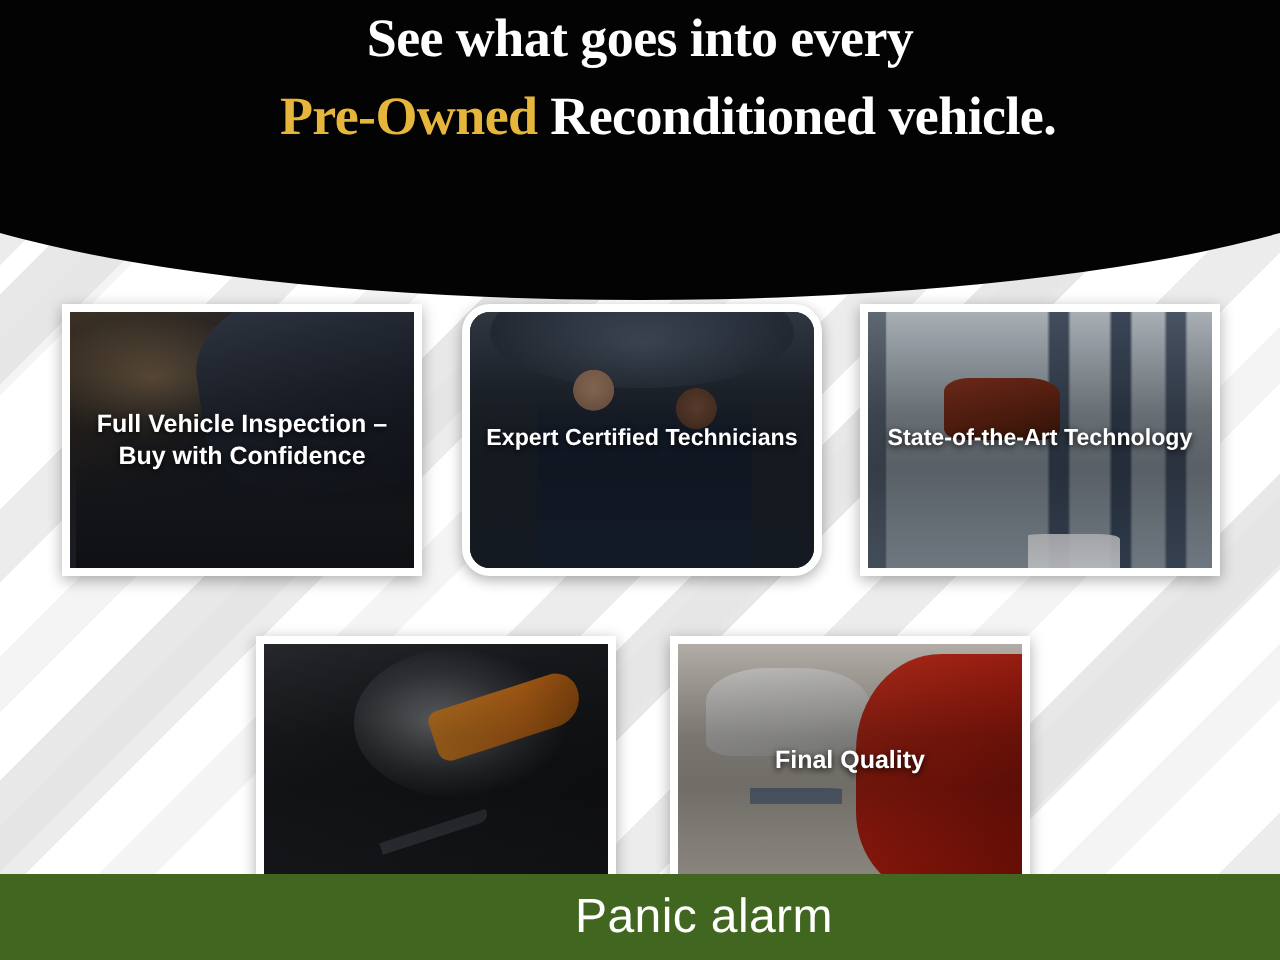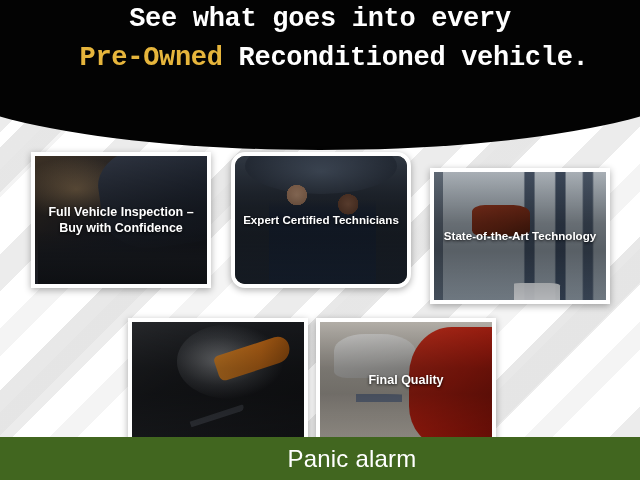--- a/index.html
+++ b/index.html
@@ -64,21 +64,21 @@
     width: 640px;
     height: 150px;
   }
   .headline {
     position: absolute;
     left: 0;
     top: 0;
     width: 640px;
     text-align: center;
     color: #ffffff;
-    font-family: Liberation Mono, monospace;
+    font-family: Liberation Serif, serif;
     font-weight: bold;
     font-size: 27px;
     letter-spacing: -0.3px;
     line-height: 1.45;
   }
   .headline .line1 { display: block; }
   .headline .line2 { display: block; padding-left: 28px; }
   .hl-accent { color: #e6b53c; }
 
   
@@ -118,23 +118,23 @@
     line-height: 1.28;
     padding: 0 6px;
     text-shadow: 0 1px 3px rgba(0,0,0,0.85);
     white-space: pre-line;
   }
   .card-caption.small { font-size: 11.6px; }
 
   
   #card-1 { left: 31px;  top: 152px; width: 180px; height: 136px; }
   #card-2 { left: 231px; top: 152px; width: 180px; height: 136px; border-radius: 14px; }
-  #card-3 { left: 430px; top: 168px; width: 180px; height: 136px; }
+  #card-3 { left: 430px; top: 152px; width: 180px; height: 136px; }
   #card-4 { left: 128px; top: 318px; width: 180px; height: 124px; }
-  #card-5 { left: 316px; top: 318px; width: 180px; height: 124px; }
+  #card-5 { left: 335px; top: 318px; width: 180px; height: 124px; }
 
   
   .ph-inspection {
     background:
       radial-gradient(ellipse 55% 40% at 24% 26%, rgba(186,150,104,0.55) 0%, rgba(70,55,40,0) 62%),
       linear-gradient(145deg, #4a3c2d 0%, #2c2a2c 34%, #1d2330 60%, #15161b 100%);
   }
   .ph-inspection::before {
     content: "";
     position: absolute;

